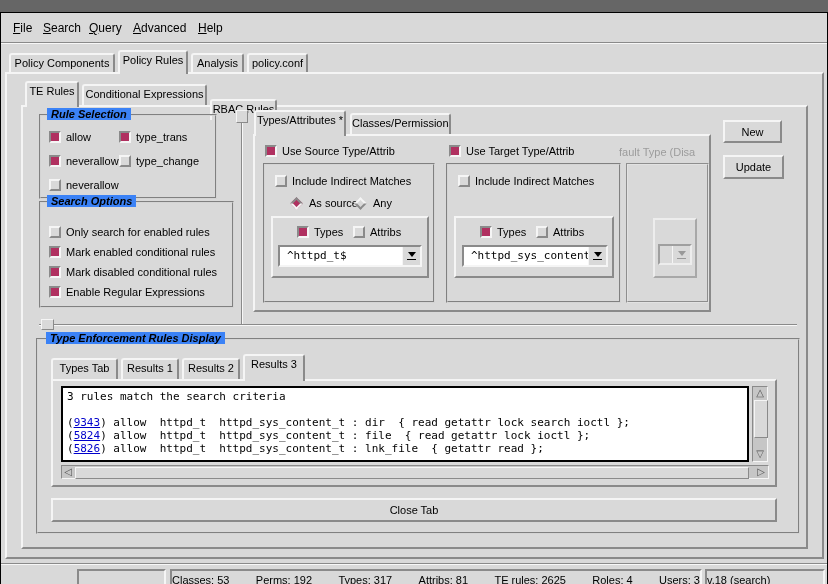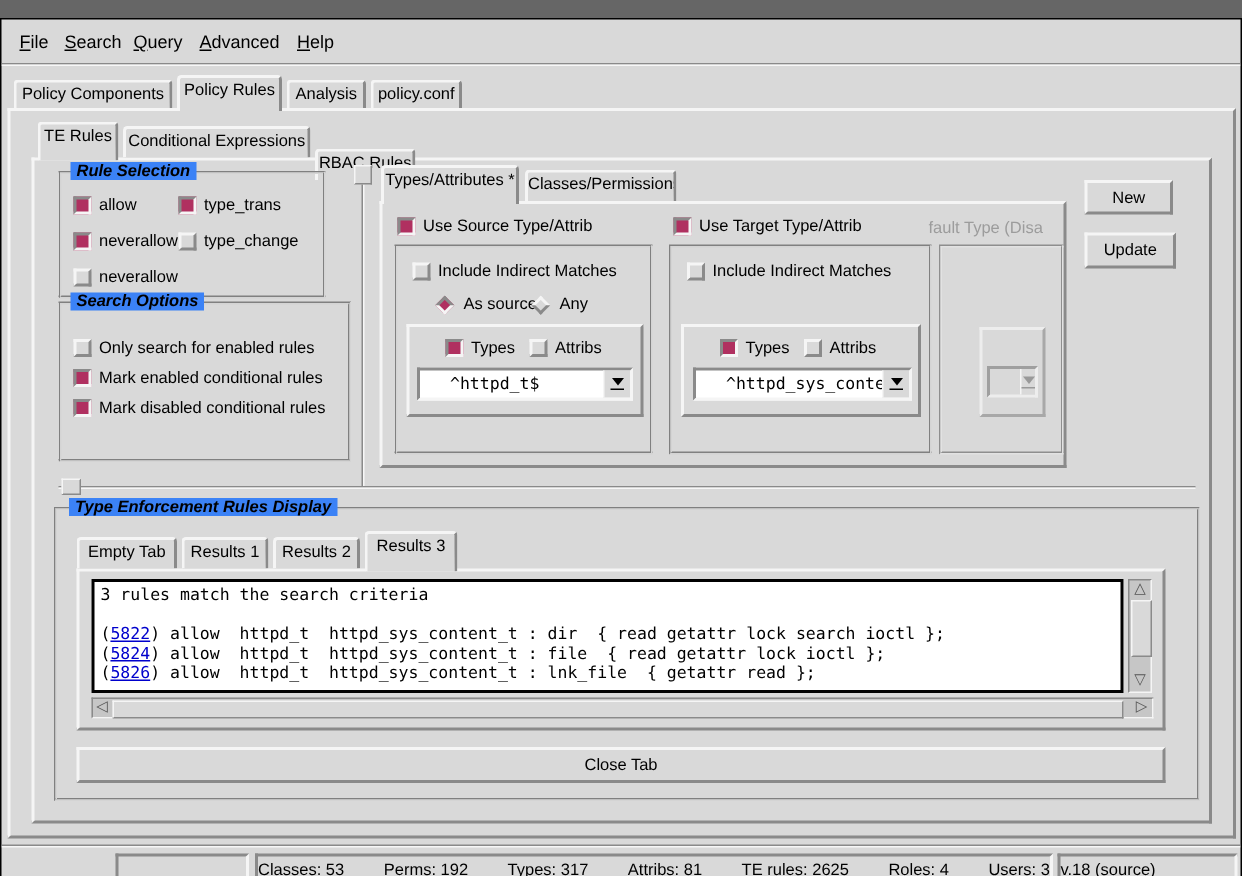--- a/index.html
+++ b/index.html
@@ -24,21 +24,21 @@
   .cb.on{border-color:#8a8a8a #f5f5f5 #f5f5f5 #8a8a8a;background:#b03060;}
   .radio{width:9px;height:9px;box-sizing:border-box;border:2px solid;transform:rotate(45deg);margin:0 3px;flex:0 0 auto;}
   .radio.on{border-color:#8a8a8a #f5f5f5 #f5f5f5 #8a8a8a;background:#b03060;}
   .radio.off{border-color:#f5f5f5 #8a8a8a #8a8a8a #f5f5f5;background:#d9d9d9;}
   .btn{position:absolute;box-sizing:border-box;background:#d9d9d9;
     border:2px solid;border-color:#f5f5f5 #8a8a8a #8a8a8a #f5f5f5;
     font-size:11px;text-align:center;display:flex;align-items:center;justify-content:center;cursor:default;}
   .combo{position:absolute;box-sizing:border-box;background:#fff;
     border:2px solid;border-color:#8a8a8a #f5f5f5 #f5f5f5 #8a8a8a;
     display:flex;align-items:stretch;font-family:"DejaVu Sans Mono",monospace;font-size:11px;}
-  .combo .val{flex:1;padding:2px 0 0 20px;overflow:hidden;white-space:nowrap;}
+  .combo .val{flex:1;padding:2px 0 0 7px;overflow:hidden;white-space:nowrap;}
   .combo .arrow-btn{width:17px;background:#d9d9d9;border-left:1px solid #f5f5f5;
     display:flex;flex-direction:column;align-items:center;justify-content:center;}
   .tri-down{width:0;height:0;border:4px solid transparent;border-top:5px solid #000;border-bottom:none;}
   .tri-bar{width:9px;height:1px;background:#000;margin-top:2px;}
   .combo.disabled{background:#d9d9d9;border-color:#9f9f9f #ededed #ededed #9f9f9f;}
   .combo.disabled .tri-down{border-top-color:#999;}
   .combo.disabled .tri-bar{background:#999;}
   .disabled-text{color:#9c9c9c;}
   .trough{background:#c6c6c6;border:1px solid;border-color:#8a8a8a #f5f5f5 #f5f5f5 #8a8a8a;}
   .thumb{position:absolute;background:#d9d9d9;border:1px solid;border-color:#f5f5f5 #8a8a8a #8a8a8a #f5f5f5;}
@@ -107,20 +107,24 @@
     <span>Only search for enabled rules</span>
   </div>
   <div class="check" style="left:48px;top:252px">
     <span class="cb on"></span>
     <span>Mark disabled conditional rules</span>
   </div>
   <div class="check" style="left:48px;top:232px">
     <span class="cb on"></span>
     <span>Mark enabled conditional rules</span>
   </div>
+  <div class="check" style="left:48px;top:272px">
+    <span class="cb on"></span>
+    <span>Enable Regular Expressions</span>
+  </div>
 
   <div class="abs sash-v" style="left:240px;top:97px;height:214px"></div>
   <div class="abs handle" style="left:235px;top:97px;width:12px;height:13px"></div>
 
   <div class="abs bevel-up" style="left:252px;top:121px;width:458px;height:178px"></div>
   <div class="tab" style="left:253px;top:97px;width:92px;height:26px">Types/Attributes *</div>
   <div class="tab" style="left:349px;top:100px;width:101px;height:21px">Classes/Permissions</div>
 
   <div class="check" style="left:264px;top:131px">
     <span class="cb on"></span>
@@ -196,29 +200,29 @@
   <div class="btn" style="left:722px;top:107px;width:59px;height:23px">New</div>
   <div class="btn" style="left:722px;top:142px;width:61px;height:24px">Update</div>
 
   <div class="abs sash-h" style="left:38px;top:311px;width:758px"></div>
   <div class="abs handle" style="left:40px;top:306px;width:13px;height:11px"></div>
 
   <div class="abs groove" style="left:35px;top:325px;width:764px;height:196px"></div>
   <div class="lf-title" style="left:45px;top:319px">Type Enforcement Rules Display</div>
 
   <div class="abs bevel-up" style="left:50px;top:366px;width:726px;height:108px"></div>
-  <div class="tab" style="left:50px;top:345px;width:67px;height:21px">Empty Tab</div>
+  <div class="tab" style="left:50px;top:345px;width:67px;height:21px">Types Tab</div>
   <div class="tab" style="left:120px;top:345px;width:58px;height:21px">Results 1</div>
   <div class="tab" style="left:181px;top:345px;width:58px;height:21px">Results 2</div>
   <div class="tab" style="left:242px;top:341px;width:62px;height:27px">Results 3</div>
 
   <div class="abs textarea" style="left:60px;top:373px;width:688px;height:76px">
     <div class="rl">3 rules match the search criteria</div>
     <div class="rl">&nbsp;</div>
-    <div class="rl"><span>(</span><a class="rlink">5822</a><span>)</span><span> allow  httpd_t  httpd_sys_content_t : dir  { read getattr lock search ioctl };</span></div>
+    <div class="rl"><span>(</span><a class="rlink">9343</a><span>)</span><span> allow  httpd_t  httpd_sys_content_t : dir  { read getattr lock search ioctl };</span></div>
     <div class="rl"><span>(</span><a class="rlink">5824</a><span>)</span><span> allow  httpd_t  httpd_sys_content_t : file  { read getattr lock ioctl };</span></div>
     <div class="rl"><span>(</span><a class="rlink">5826</a><span>)</span><span> allow  httpd_t  httpd_sys_content_t : lnk_file  { getattr read };</span></div>
   </div>
 
   <div class="abs trough" style="left:751px;top:373px;width:16px;height:76px">
     <span class="sb-arrow" style="left:1px;top:0;width:12px;height:12px">△</span>
     <span class="thumb" style="left:1px;top:13px;width:12px;height:36px"></span>
     <span class="sb-arrow" style="left:1px;top:61px;width:12px;height:12px">▽</span>
   </div>
 
@@ -235,16 +239,16 @@
   <div class="cell" style="left:169px;top:556px;width:532px;height:21px">
     <span>Classes: 53</span>
     <span>Perms: 192</span>
     <span>Types: 317</span>
     <span>Attribs: 81</span>
     <span>TE rules: 2625</span>
     <span>Roles: 4</span>
     <span>Users: 3</span>
   </div>
   <div class="cell" style="left:704px;top:556px;width:120px;height:21px">
-    <span>v.18 (source)</span>
+    <span>v.18 (search)</span>
   </div>
 
 </div>
 
 </body></html>

